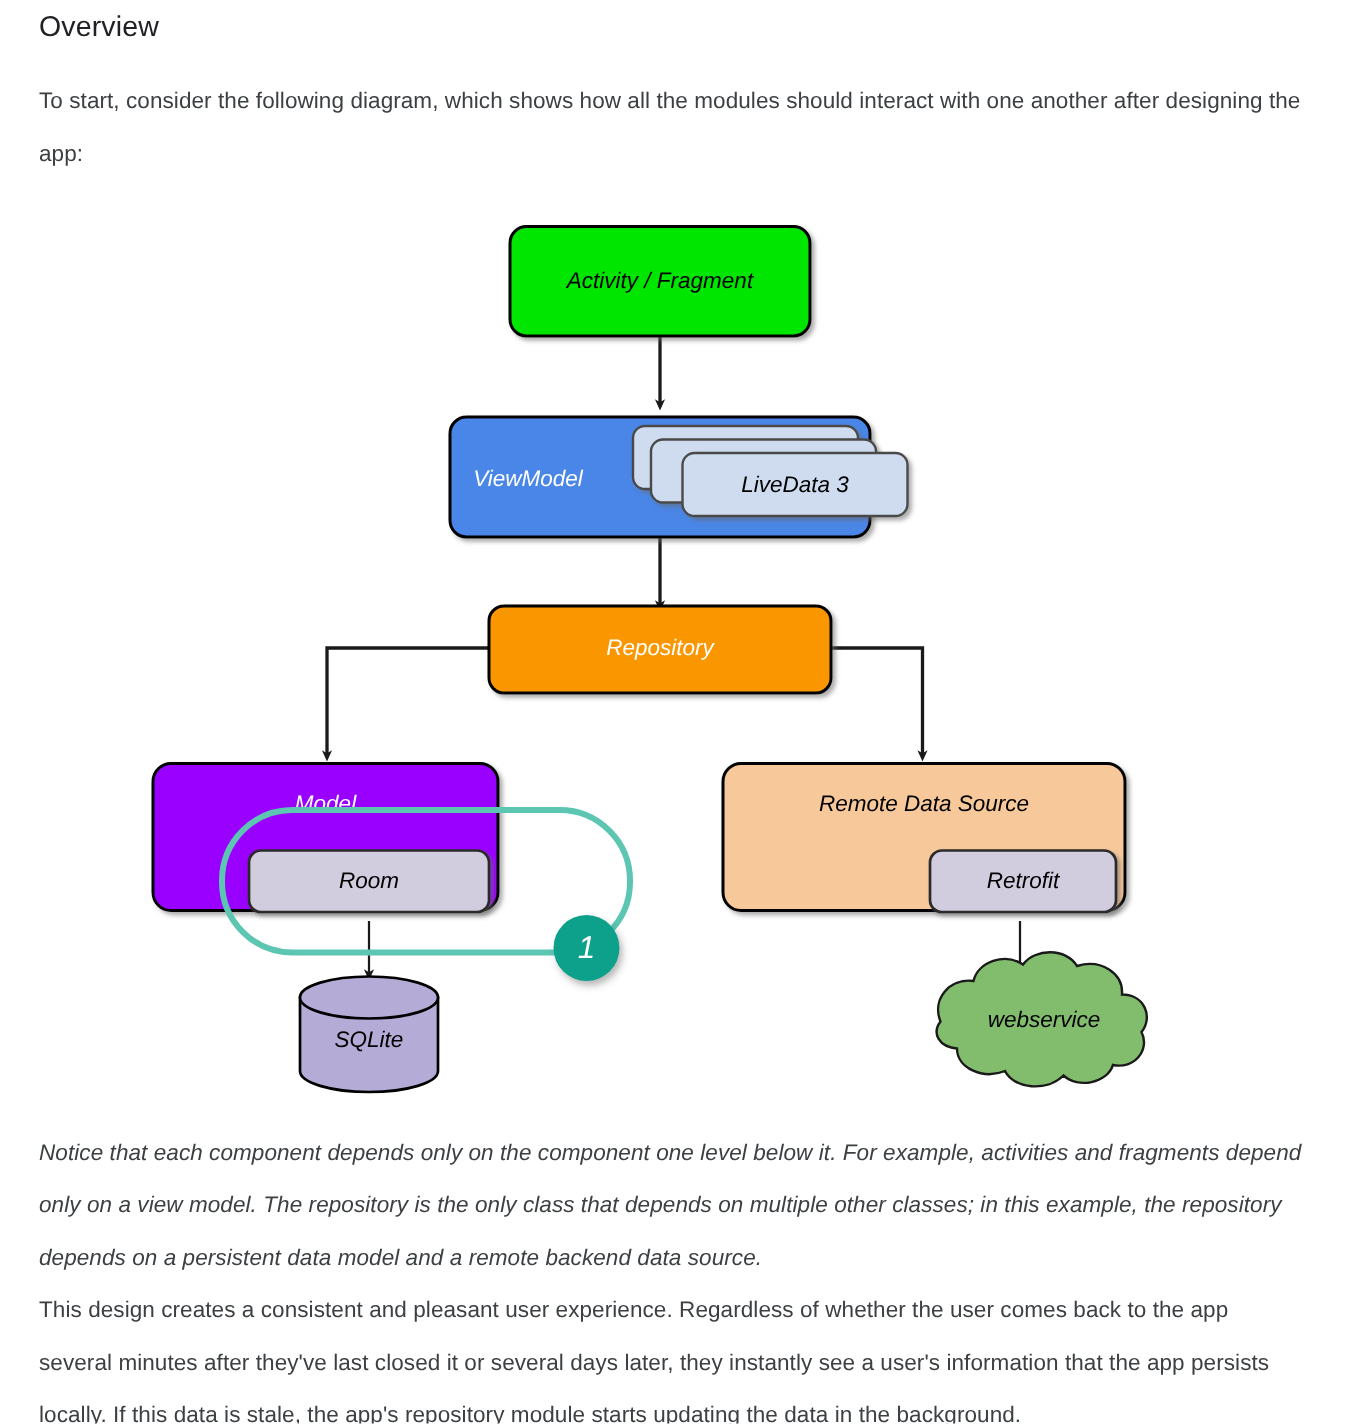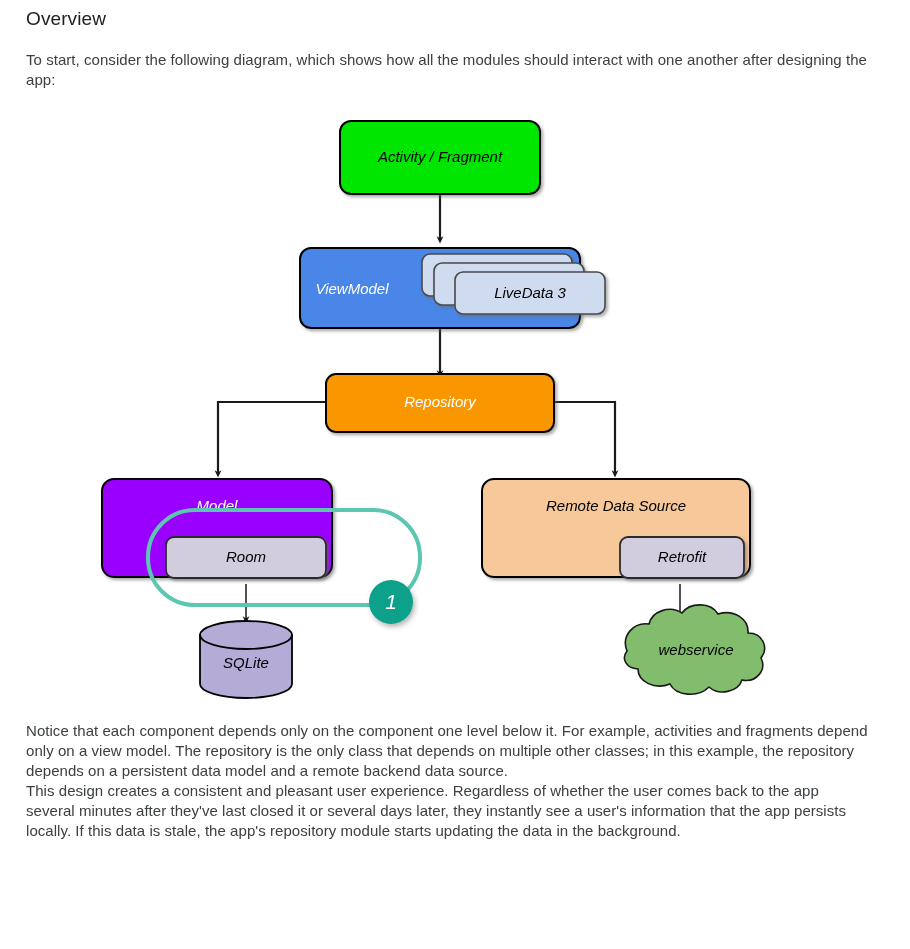--- a/index.html
+++ b/index.html
@@ -25,21 +25,21 @@
   h1.page-title {
     font-size: 19px;
     font-weight: 400;
     color: #202124;
     margin: 0;
     padding-top: 8px;
     letter-spacing: 0.1px;
   }
   p.body-text {
     font-size: 15px;
-    line-height: 20px;
+    line-height: 35px;
     color: #3c4043;
     margin: 0;
     letter-spacing: 0.05px;
     max-width: 845px;
   }
   #intro-paragraph { margin-top: 20px; }
   .diagram-wrap {
     margin-top: 16px;
     width: 858px;
     height: 615px;
@@ -55,21 +55,21 @@
   }
   .label-dark { fill: #000000; }
   .label-light { fill: #ffffff; }
   .label-badge {
     font-family: "Liberation Sans", sans-serif;
     font-size: 21px;
     fill: #ffffff;
     text-anchor: middle;
     dominant-baseline: middle;
   }
-  .bottom-text-1 { margin-top: 14px; }
+  .bottom-text-1 { margin-top: 14px; font-style: italic; }
   .bottom-text-2 { margin-top: 22px; }
 </style>
 </head>
 <body>
 
 <div class="page">
 
   <h1 class="page-title">Overview</h1>
 
   <p class="body-text" id="intro-paragraph">To start, consider the following diagram, which shows how all the modules should interact with one another after designing the app:</p>

